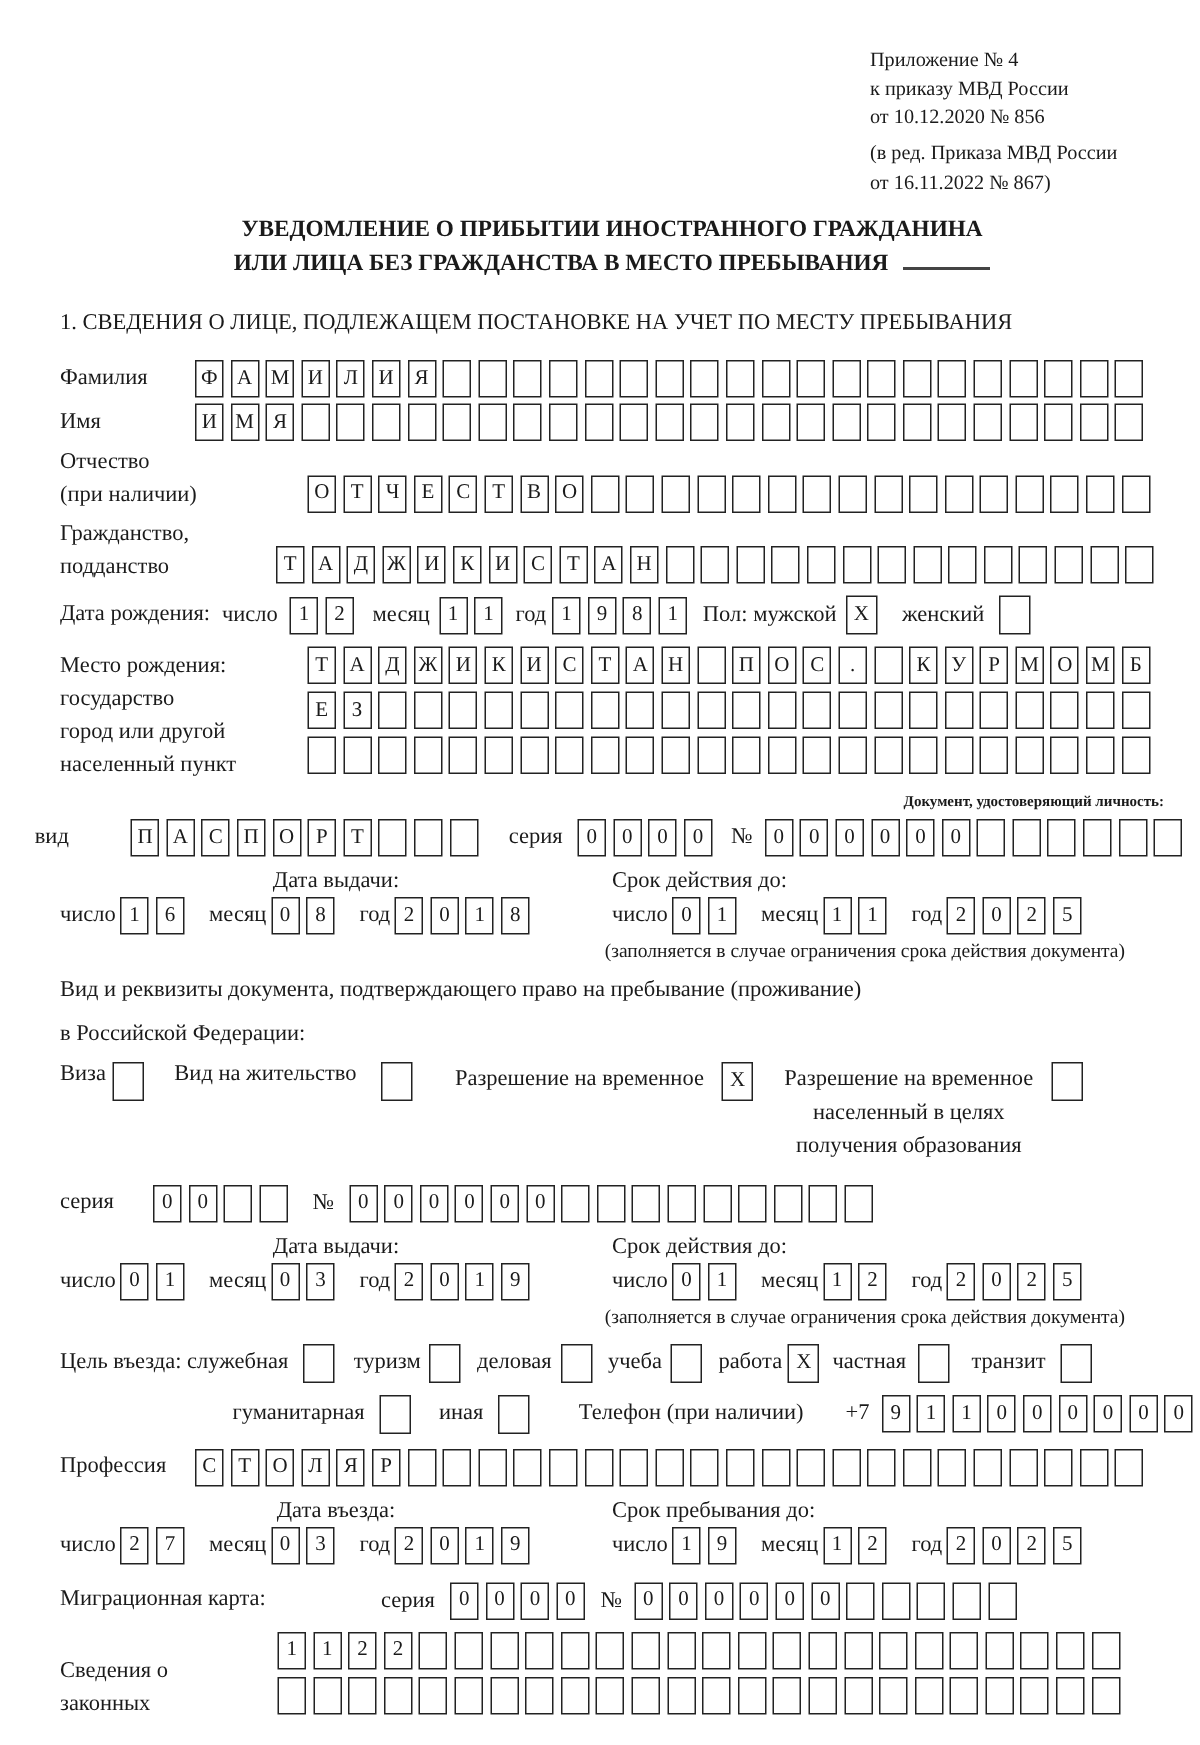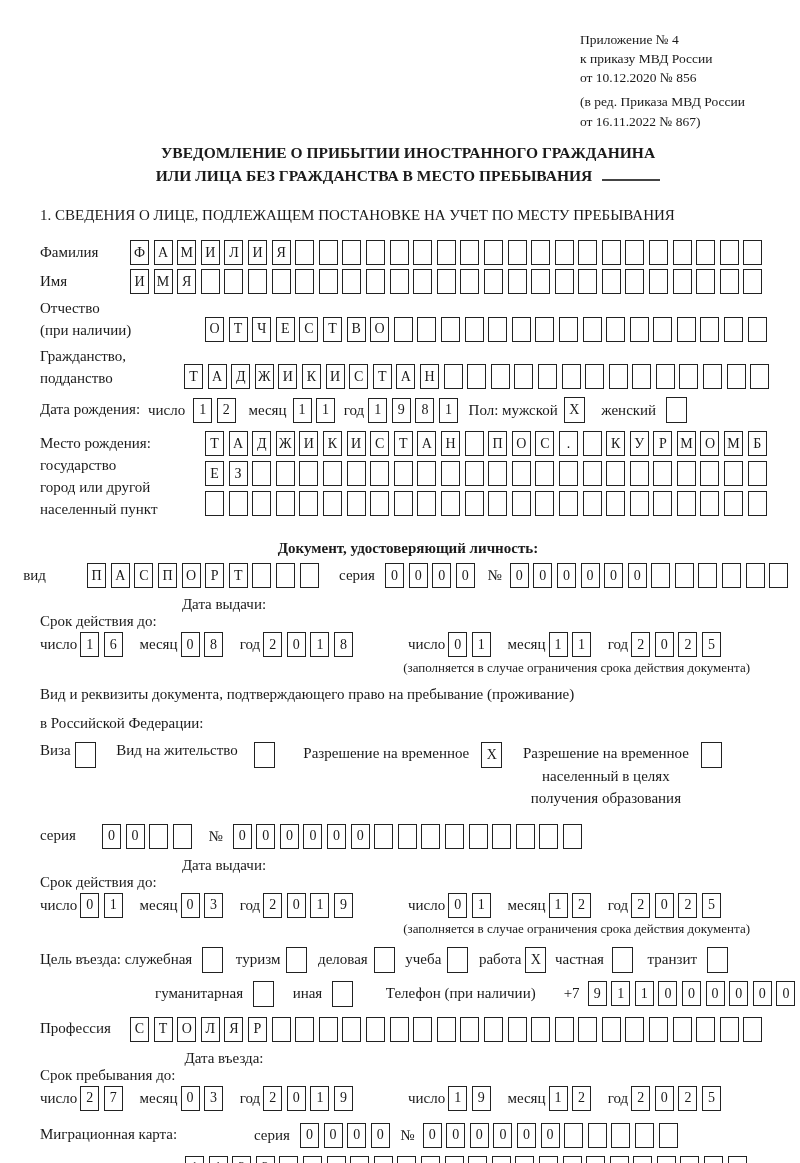--- a/index.html
+++ b/index.html
@@ -19,22 +19,22 @@
   .cell{box-sizing:border-box;width:19px;height:25px;border:1.6px solid #222;margin-right:4.6px;
         display:inline-flex;align-items:center;justify-content:center;font-size:14px;flex:none;background:#fff;}
   .checkbox{width:21px;height:26px;}
   .mb5{margin-bottom:5px;}
   .mt4{margin-top:4px;}.mt6{margin-top:6px;justify-content:center;}.mt8{margin-top:8px;}.mt10{margin-top:10px;}
   .mt12{margin-top:12px;}.mt14{margin-top:14px;}.mt16{margin-top:16px;}
   .ml4{margin-left:4px;}.ml6{margin-left:6px;}.ml8{margin-left:8px;}.ml10{margin-left:10px;}
   .ml12{margin-left:12px;}.ml14{margin-left:14px;}.ml16{margin-left:16px;}
   .ml24{margin-left:24px;}.ml28{margin-left:28px;}
   .w90{width:90px;}.w144{width:144px;}.w165{width:165px;}
-  .center-head{text-align:center;font-weight:bold;font-size:15px;margin-top:20px;}
-  .dp-heads{display:flex;font-size:15px;margin-top:8px;flex-direction:column;}
+  .center-head{text-align:right;font-weight:bold;font-size:10px;margin-top:8px;}
+  .dp-heads{display:flex;font-size:15px;margin-top:8px;}
   .dp-h1{width:368px;text-align:center;}
   .dp-h2{flex:1;text-align:left;}
   .dp-row{display:flex;align-items:center;margin-top:2px;}
   .dp-left{width:368px;display:flex;align-items:center;}
   .dp-right{display:flex;align-items:center;}
   .dlbl{margin-right:3px;}
   .dgap{margin-left:12px;margin-right:3px;}
   .note{text-align:right;font-size:13px;margin-top:3px;padding-right:26px;}
   .pline{font-size:15px;margin-top:8px;line-height:1.4;}
   .permit-row{display:flex;align-items:flex-start;margin-top:8px;font-size:15px;}

